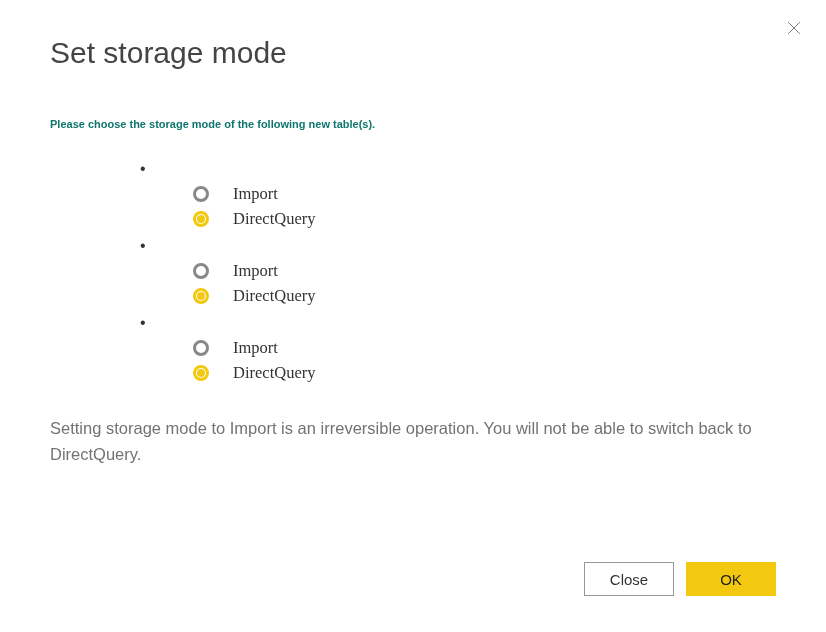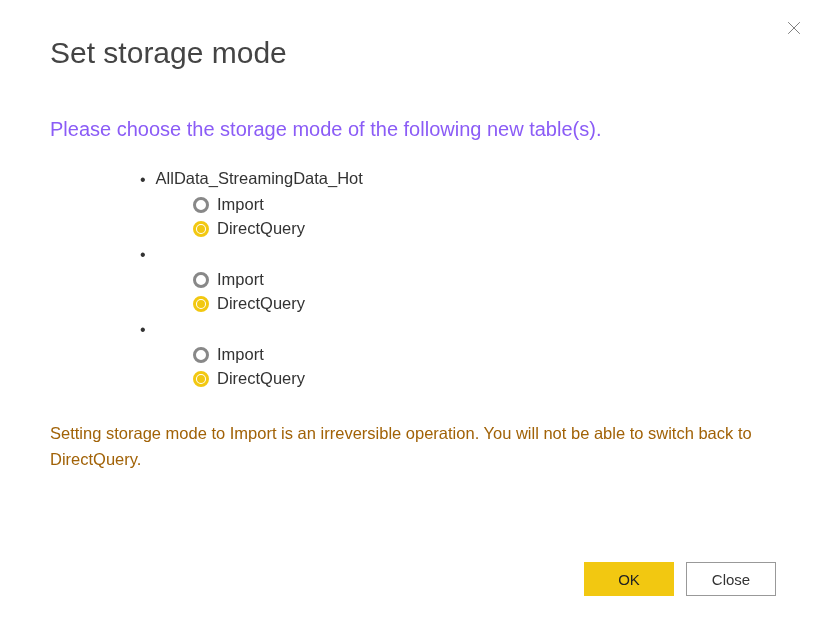--- a/index.html
+++ b/index.html
@@ -34,23 +34,23 @@
       height: 100%;
     }
     h1.title {
       font-size: 30px;
       font-weight: 300;
       color: #444;
       margin-top: 6px;
       margin-bottom: 48px;
     }
     .instruction {
-      font-size: 20px;
-      font-weight: 400;
-      color: #8b5cf6;
+      font-size: 11px;
+      font-weight: 700;
+      color: #0f766e;
       margin-bottom: 28px;
     }
     .tables-list {
       list-style: none;
       margin-left: 90px;
       margin-bottom: 32px;
     }
     .tables-list > li {
       margin-bottom: 6px;
     }
@@ -70,23 +70,24 @@
       color: #333;
     }
     .options {
       list-style: none;
       margin-left: 53px;
       margin-top: 4px;
     }
     .option-row {
       display: flex;
       align-items: center;
-      gap: 8px;
+      gap: 24px;
       margin-bottom: 5px;
       cursor: pointer;
+      font-family: Liberation Serif, serif;
     }
     .radio {
       width: 16px;
       height: 16px;
       border-radius: 50%;
       border: 3px solid #888;
       background: #fff;
       position: relative;
       flex-shrink: 0;
     }
@@ -103,21 +104,21 @@
       height: 8px;
       border-radius: 50%;
       background: #F2C811;
     }
     .option-label {
       font-size: 16.5px;
       color: #333;
     }
     .warning {
       font-size: 16.5px;
-      color: #a16207;
+      color: #737373;
       line-height: 1.6;
       margin-top: 14px;
     }
     .buttons {
       position: absolute;
       bottom: 36px;
       right: 50px;
       display: flex;
       gap: 12px;
     }
@@ -157,21 +158,20 @@
 
   <h1 class="title">Set storage mode</h1>
 
   <p class="instruction">Please choose the storage mode of the following new table(s).</p>
 
   <ul class="tables-list">
 
     <li>
       <div class="table-row">
         <span class="bullet">•</span>
-        <span class="table-name">AllData_StreamingData_Hot</span>
       </div>
       <ul class="options">
         <li class="option-row">
           <span class="radio"></span>
           <span class="option-label">Import</span>
         </li>
         <li class="option-row">
           <span class="radio selected"></span>
           <span class="option-label">DirectQuery</span>
         </li>
@@ -207,17 +207,17 @@
           <span class="radio selected"></span>
           <span class="option-label">DirectQuery</span>
         </li>
       </ul>
     </li>
   </ul>
 
   <p class="warning">Setting storage mode to Import is an irreversible operation. You will not be able to switch back to DirectQuery.</p>
 
   <div class="buttons">
+    <button class="btn secondary">Close</button>
     <button class="btn primary">OK</button>
-    <button class="btn secondary">Close</button>
   </div>
 
 </div>
 
 </body></html>

